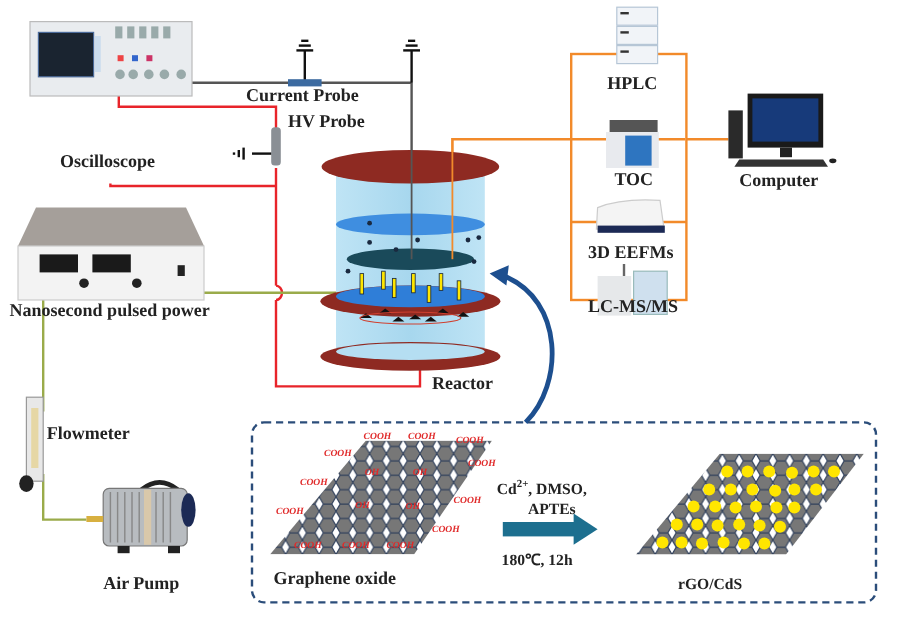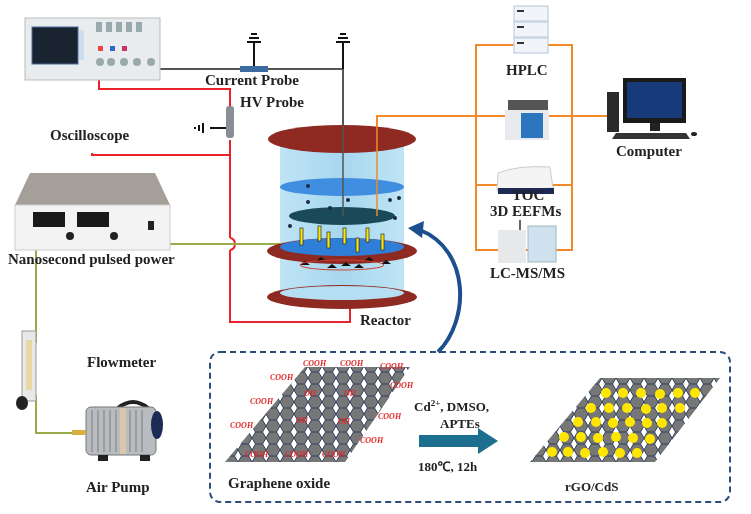--- a/index.html
+++ b/index.html
@@ -275,26 +275,26 @@
         <circle cx="620" cy="453" r="5"></circle>
         <circle cx="637" cy="453" r="5"></circle>
     </g>
   </g>
 </svg>
 
 <div class="lbl lbl-md" style="left:50px;top:93px;margin-top:34px;">Oscilloscope</div>
 <div class="lbl lbl-md" style="left:205px;top:72px;">Current Probe</div>
 <div class="lbl lbl-md" style="left:240px;top:94px;">HV Probe</div>
 <div class="lbl lbl-md" style="left:8px;top:251px;">Nanosecond pulsed power</div>
-<div class="lbl lbl-md" style="left:39px;top:354px;margin-left:48px;">Flowmeter</div>
+<div class="lbl lbl-md" style="left:39px;top:354px;">Flowmeter</div>
 <div class="lbl lbl-md" style="left:86px;top:479px;">Air Pump</div>
 <div class="lbl lbl-md" style="left:360px;top:312px;">Reactor</div>
 <div class="lbl lbl-md" style="left:506px;top:62px;">HPLC</div>
-<div class="lbl lbl-md" style="left:512px;top:142px;margin-top:45px;">TOC</div>
+<div class="lbl lbl-md" style="left:512px;top:142px;">TOC</div>
 <div class="lbl lbl-md" style="left:490px;top:203px;">3D EEFMs</div>
-<div class="lbl lbl-md" style="left:490px;top:265px;">LC-MS/MS</div>
+<div class="lbl lbl-md" style="left:490px;top:248px;">LC-MS/MS</div>
 <div class="lbl lbl-md" style="left:616px;top:143px;">Computer</div>
 <div class="lbl lbl-md" style="left:228px;top:475px;">Graphene oxide</div>
 <div class="lbl lbl-sm" style="left:565px;top:479px;">rGO/CdS</div>
 
 <div class="lbl lbl-sm" style="left:414px;top:398px;"><span>Cd</span><sup>2+</sup><span>, DMSO,</span></div>
 <div class="lbl lbl-sm" style="left:440px;top:416px;">APTEs</div>
 <div class="lbl lbl-sm" style="left:418px;top:457px;">180℃, 12h</div>
 
 </body></html>

